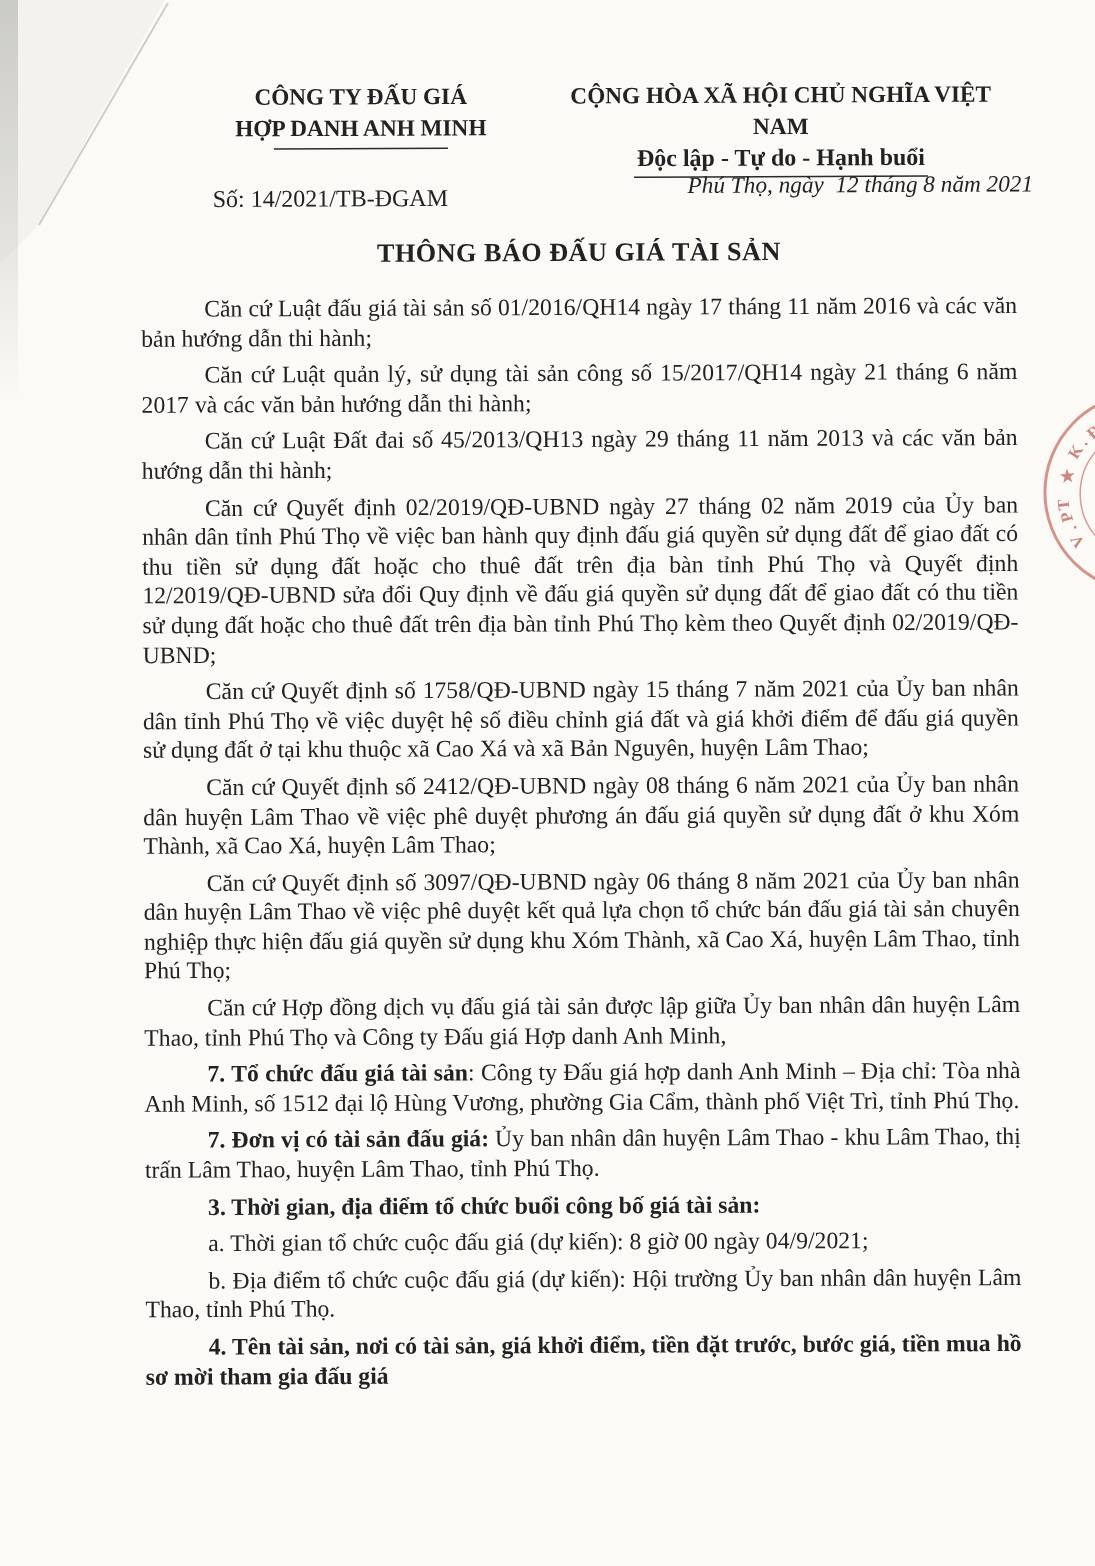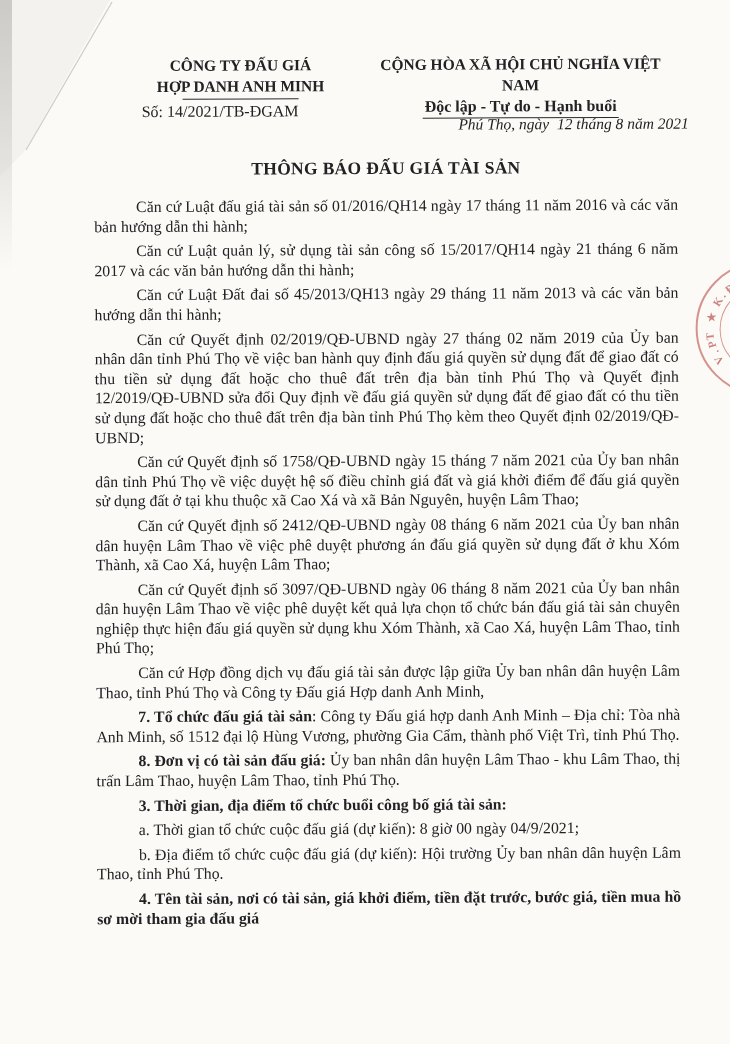--- a/index.html
+++ b/index.html
@@ -12,21 +12,21 @@
   
   .edge-shade{position:absolute;left:0;top:0;width:12px;height:270px;
     background:linear-gradient(to bottom, rgba(140,139,135,.45), rgba(140,139,135,0));
     pointer-events:none;}
   .crease{position:absolute;left:0;top:0;pointer-events:none;}
   
   .doc{position:absolute;inset:0;transform:rotate(-0.25deg);transform-origin:50% 40%;}
   .header-left{position:absolute;left:118px;top:54px;width:248px;text-align:center;}
   .org-line{font-weight:bold;font-size:15.5px;line-height:21px;}
   .org-underline{width:116px;border-bottom:1.5px solid #2a2a2e;margin:2px auto 0;}
-  .doc-number{position:absolute;left:143px;top:102px;font-size:16px;}
+  .doc-number{position:absolute;left:143px;top:124px;font-size:16px;}
   .header-right{position:absolute;left:362px;top:54px;width:320px;text-align:center;}
   .rep1{font-weight:bold;font-size:15.5px;line-height:21px;}
   .rep2{font-weight:bold;font-size:16px;line-height:21px;display:inline-block;
     border-bottom:1.5px solid #2a2a2e;padding:0 2px 1px;}
   .place-date{position:absolute;left:380px;top:116px;width:310px;text-align:right;
     font-style:italic;font-size:15.5px;}
   .title{position:absolute;left:95px;top:158px;width:584px;text-align:center;
     font-weight:bold;font-size:17.5px;letter-spacing:.3px;}
   .body{position:absolute;left:95px;top:196px;width:584px;}
   .para{font-size:15.8px;line-height:19.6px;text-align:justify;text-indent:42px;
@@ -74,21 +74,21 @@
     <p class="para">Căn cứ Luật đấu giá tài sản số 01/2016/QH14 ngày 17 tháng 11 năm 2016 và các văn bản hướng dẫn thi hành;</p>
     <p class="para">Căn cứ Luật quản lý, sử dụng tài sản công số 15/2017/QH14 ngày 21 tháng 6 năm 2017 và các văn bản hướng dẫn thi hành;</p>
     <p class="para">Căn cứ Luật Đất đai số 45/2013/QH13 ngày 29 tháng 11 năm 2013 và các văn bản hướng dẫn thi hành;</p>
     <p class="para">Căn cứ Quyết định 02/2019/QĐ-UBND ngày 27 tháng 02 năm 2019 của Ủy ban nhân dân tỉnh Phú Thọ về việc ban hành quy định đấu giá quyền sử dụng đất để giao đất có thu tiền sử dụng đất hoặc cho thuê đất trên địa bàn tỉnh Phú Thọ và Quyết định 12/2019/QĐ-UBND sửa đổi Quy định về đấu giá quyền sử dụng đất để giao đất có thu tiền sử dụng đất hoặc cho thuê đất trên địa bàn tỉnh Phú Thọ kèm theo Quyết định 02/2019/QĐ-UBND;</p>
     <p class="para">Căn cứ Quyết định số 1758/QĐ-UBND ngày 15 tháng 7 năm 2021 của Ủy ban nhân dân tỉnh Phú Thọ về việc duyệt hệ số điều chỉnh giá đất và giá khởi điểm để đấu giá quyền sử dụng đất ở tại khu thuộc xã Cao Xá và xã Bản Nguyên, huyện Lâm Thao;</p>
     <p class="para">Căn cứ Quyết định số 2412/QĐ-UBND ngày 08 tháng 6 năm 2021 của Ủy ban nhân dân huyện Lâm Thao về việc phê duyệt phương án đấu giá quyền sử dụng đất ở khu Xóm Thành, xã Cao Xá, huyện Lâm Thao;</p>
     <p class="para">Căn cứ Quyết định số 3097/QĐ-UBND ngày 06 tháng 8 năm 2021 của Ủy ban nhân dân huyện Lâm Thao về việc phê duyệt kết quả lựa chọn tổ chức bán đấu giá tài sản chuyên nghiệp thực hiện đấu giá quyền sử dụng khu Xóm Thành, xã Cao Xá, huyện Lâm Thao, tỉnh Phú Thọ;</p>
     <p class="para">Căn cứ Hợp đồng dịch vụ đấu giá tài sản được lập giữa Ủy ban nhân dân huyện Lâm Thao, tỉnh Phú Thọ và Công ty Đấu giá Hợp danh Anh Minh,</p>
 
     <p class="para"><span class="b">7. Tổ chức đấu giá tài sản</span><span>: Công ty Đấu giá hợp danh Anh Minh – Địa chỉ: Tòa nhà Anh Minh, số 1512 đại lộ Hùng Vương, phường Gia Cẩm, thành phố Việt Trì, tỉnh Phú Thọ.</span></p>
-    <p class="para"><span class="b">8. Đơn vị có tài sản đấu giá:</span><span> Ủy ban nhân dân huyện Lâm Thao - khu Lâm Thao, thị trấn Lâm Thao, huyện Lâm Thao, tỉnh Phú Thọ.</span></p>
+    <p class="para"><span class="b">7. Đơn vị có tài sản đấu giá:</span><span> Ủy ban nhân dân huyện Lâm Thao - khu Lâm Thao, thị trấn Lâm Thao, huyện Lâm Thao, tỉnh Phú Thọ.</span></p>
     <p class="para"><span class="b">3. Thời gian, địa điểm tổ chức buổi công bố giá tài sản:</span><span></span></p>
     <p class="para"><span class="b"></span><span>a. Thời gian tổ chức cuộc đấu giá (dự kiến): 8 giờ 00 ngày 04/9/2021;</span></p>
     <p class="para"><span class="b"></span><span>b. Địa điểm tổ chức cuộc đấu giá (dự kiến): Hội trường Ủy ban nhân dân huyện Lâm Thao, tỉnh Phú Thọ.</span></p>
     <p class="para"><span class="b">4. Tên tài sản, nơi có tài sản, giá khởi điểm, tiền đặt trước, bước giá, tiền mua hồ sơ mời tham gia đấu giá</span><span></span></p>
   </div>
 
   <div class="stamp">
     <div class="stamp-ring-outer"></div>
     <div class="stamp-ring-inner"></div>
     <div>

